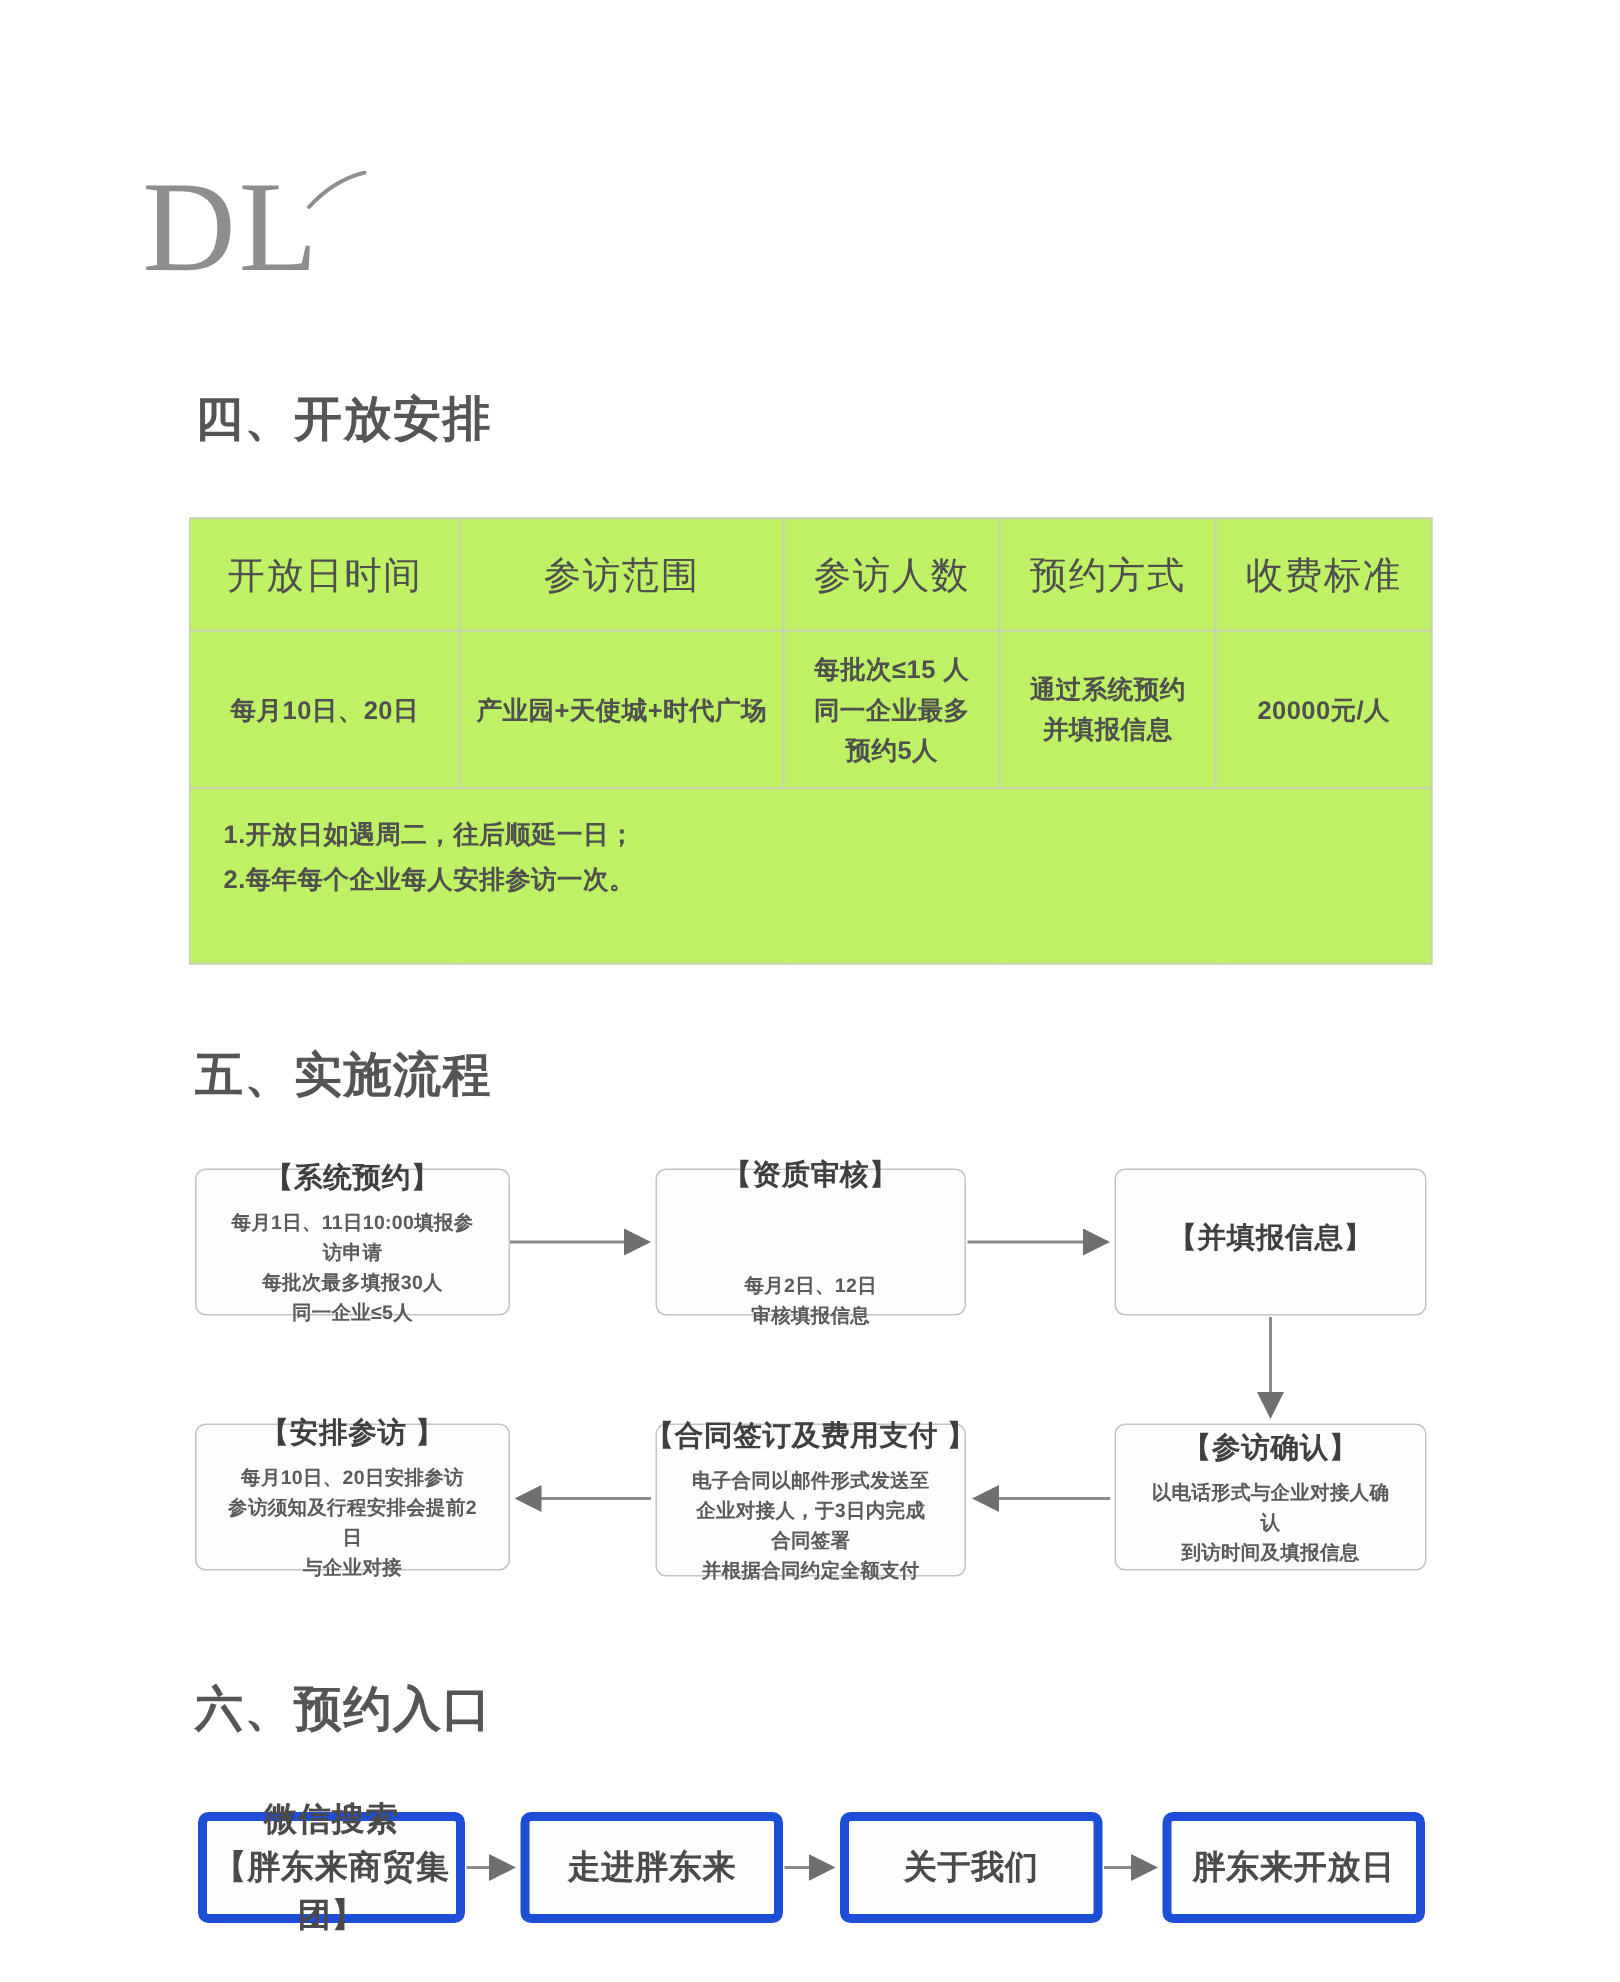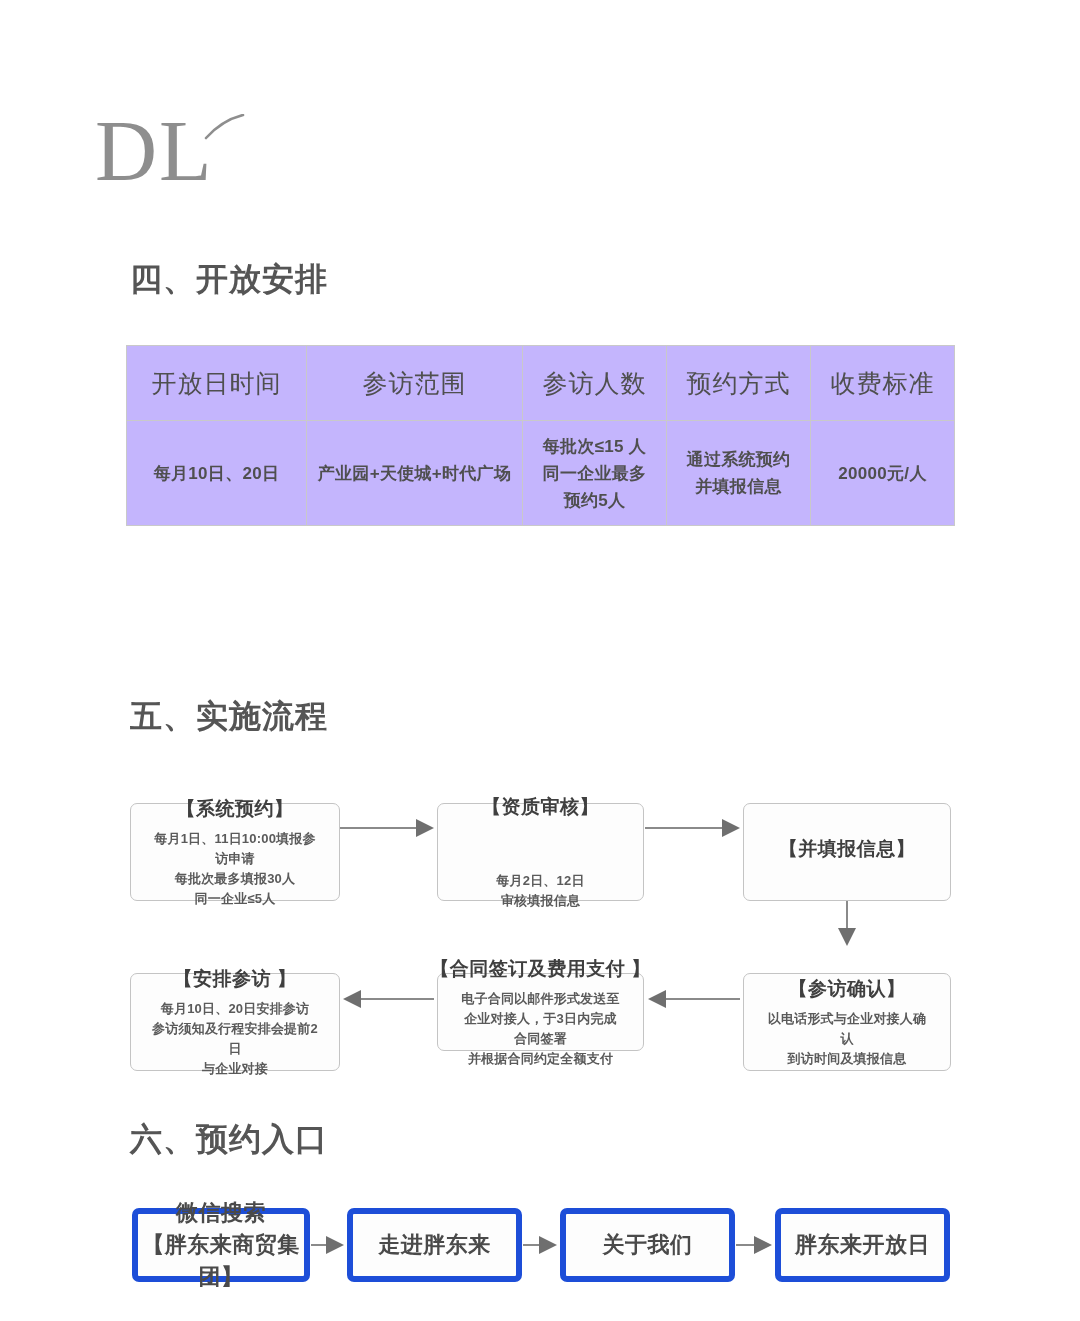--- a/index.html
+++ b/index.html
@@ -54,21 +54,21 @@
   #heading-entry  { left: 130px; top: 1118px; }
 
   
   .sched-table {
     position: absolute;
     left: 126px;
     top: 345px;
     width: 828px;
     border-collapse: collapse;
     table-layout: fixed;
-    background: #c4b5fd;
+    background: #bef264;
   }
   .sched-table td {
     border: 1px solid #c9c9c9;
     text-align: center;
     vertical-align: middle;
     color: #4f4f4f;
     padding: 4px 6px;
   }
   .sched-table thead td {
     height: 66px;
@@ -109,21 +109,20 @@
     border: 1px solid #c4c4c4;
     border-radius: 7px;
     background: #fdfdfd;
     box-sizing: border-box;
     display: flex;
     flex-direction: column;
     align-items: center;
     justify-content: center;
     text-align: center;
     padding: 6px 20px;
-    margin-top: 24px;
   }
   .flow-title {
     font-size: 19px;
     font-weight: 700;
     color: #3f3f3f;
     letter-spacing: 0.5px;
     margin-bottom: 7px;
     white-space: nowrap;
   }
   .flow-body {
@@ -134,21 +133,21 @@
     white-space: pre-line;
     letter-spacing: 0.2px;
   }
 
   
   #pbox-0 { left: 130px;  top: 779px; width: 210px; height: 98px; }
   #pbox-1 { left: 437px;  top: 779px; width: 207px; height: 98px; gap: 44px; }
   #pbox-2 { left: 743px;  top: 779px; width: 208px; height: 98px; }
   
   #pbox-3 { left: 743px;  top: 949px; width: 208px; height: 98px; }
-  #pbox-4 { left: 437px;  top: 949px; width: 207px; height: 78px; }
+  #pbox-4 { left: 437px;  top: 949px; width: 207px; height: 102px; }
   #pbox-5 { left: 130px;  top: 949px; width: 210px; height: 98px; }
 
   
   .entry-box {
     position: absolute;
     border: 6px solid #1d4ed8;
     border-radius: 7px;
     background: #fdfdfd;
     box-sizing: border-box;
     display: flex;
@@ -200,20 +199,24 @@
     <tr>
       <td>每月10日、20日</td>
       <td>产业园+天使城+时代广场</td>
       <td class="cell-multiline">每批次≤15 人
 同一企业最多
 预约5人</td>
       <td class="cell-multiline">通过系统预约
 并填报信息</td>
       <td>20000元/人</td>
     </tr>
+    <tr>
+      <td class="notes-cell" colspan="5">1.开放日如遇周二，往后顺延一日；
+2.每年每个企业每人安排参访一次。</td>
+    </tr>
   </tbody>
 </table>
 
 <div class="section-heading" id="heading-flow">五、实施流程</div>
 
 <div class="flow-area">
   <svg class="flow-svg" width="1080" height="1321">
     <defs>
       <marker id="ah-right" markerWidth="9" markerHeight="9" refX="8" refY="4.5" orient="auto">
         <path d="M0,0 L9,4.5 L0,9 z" fill="#6f6f6f"></path>

